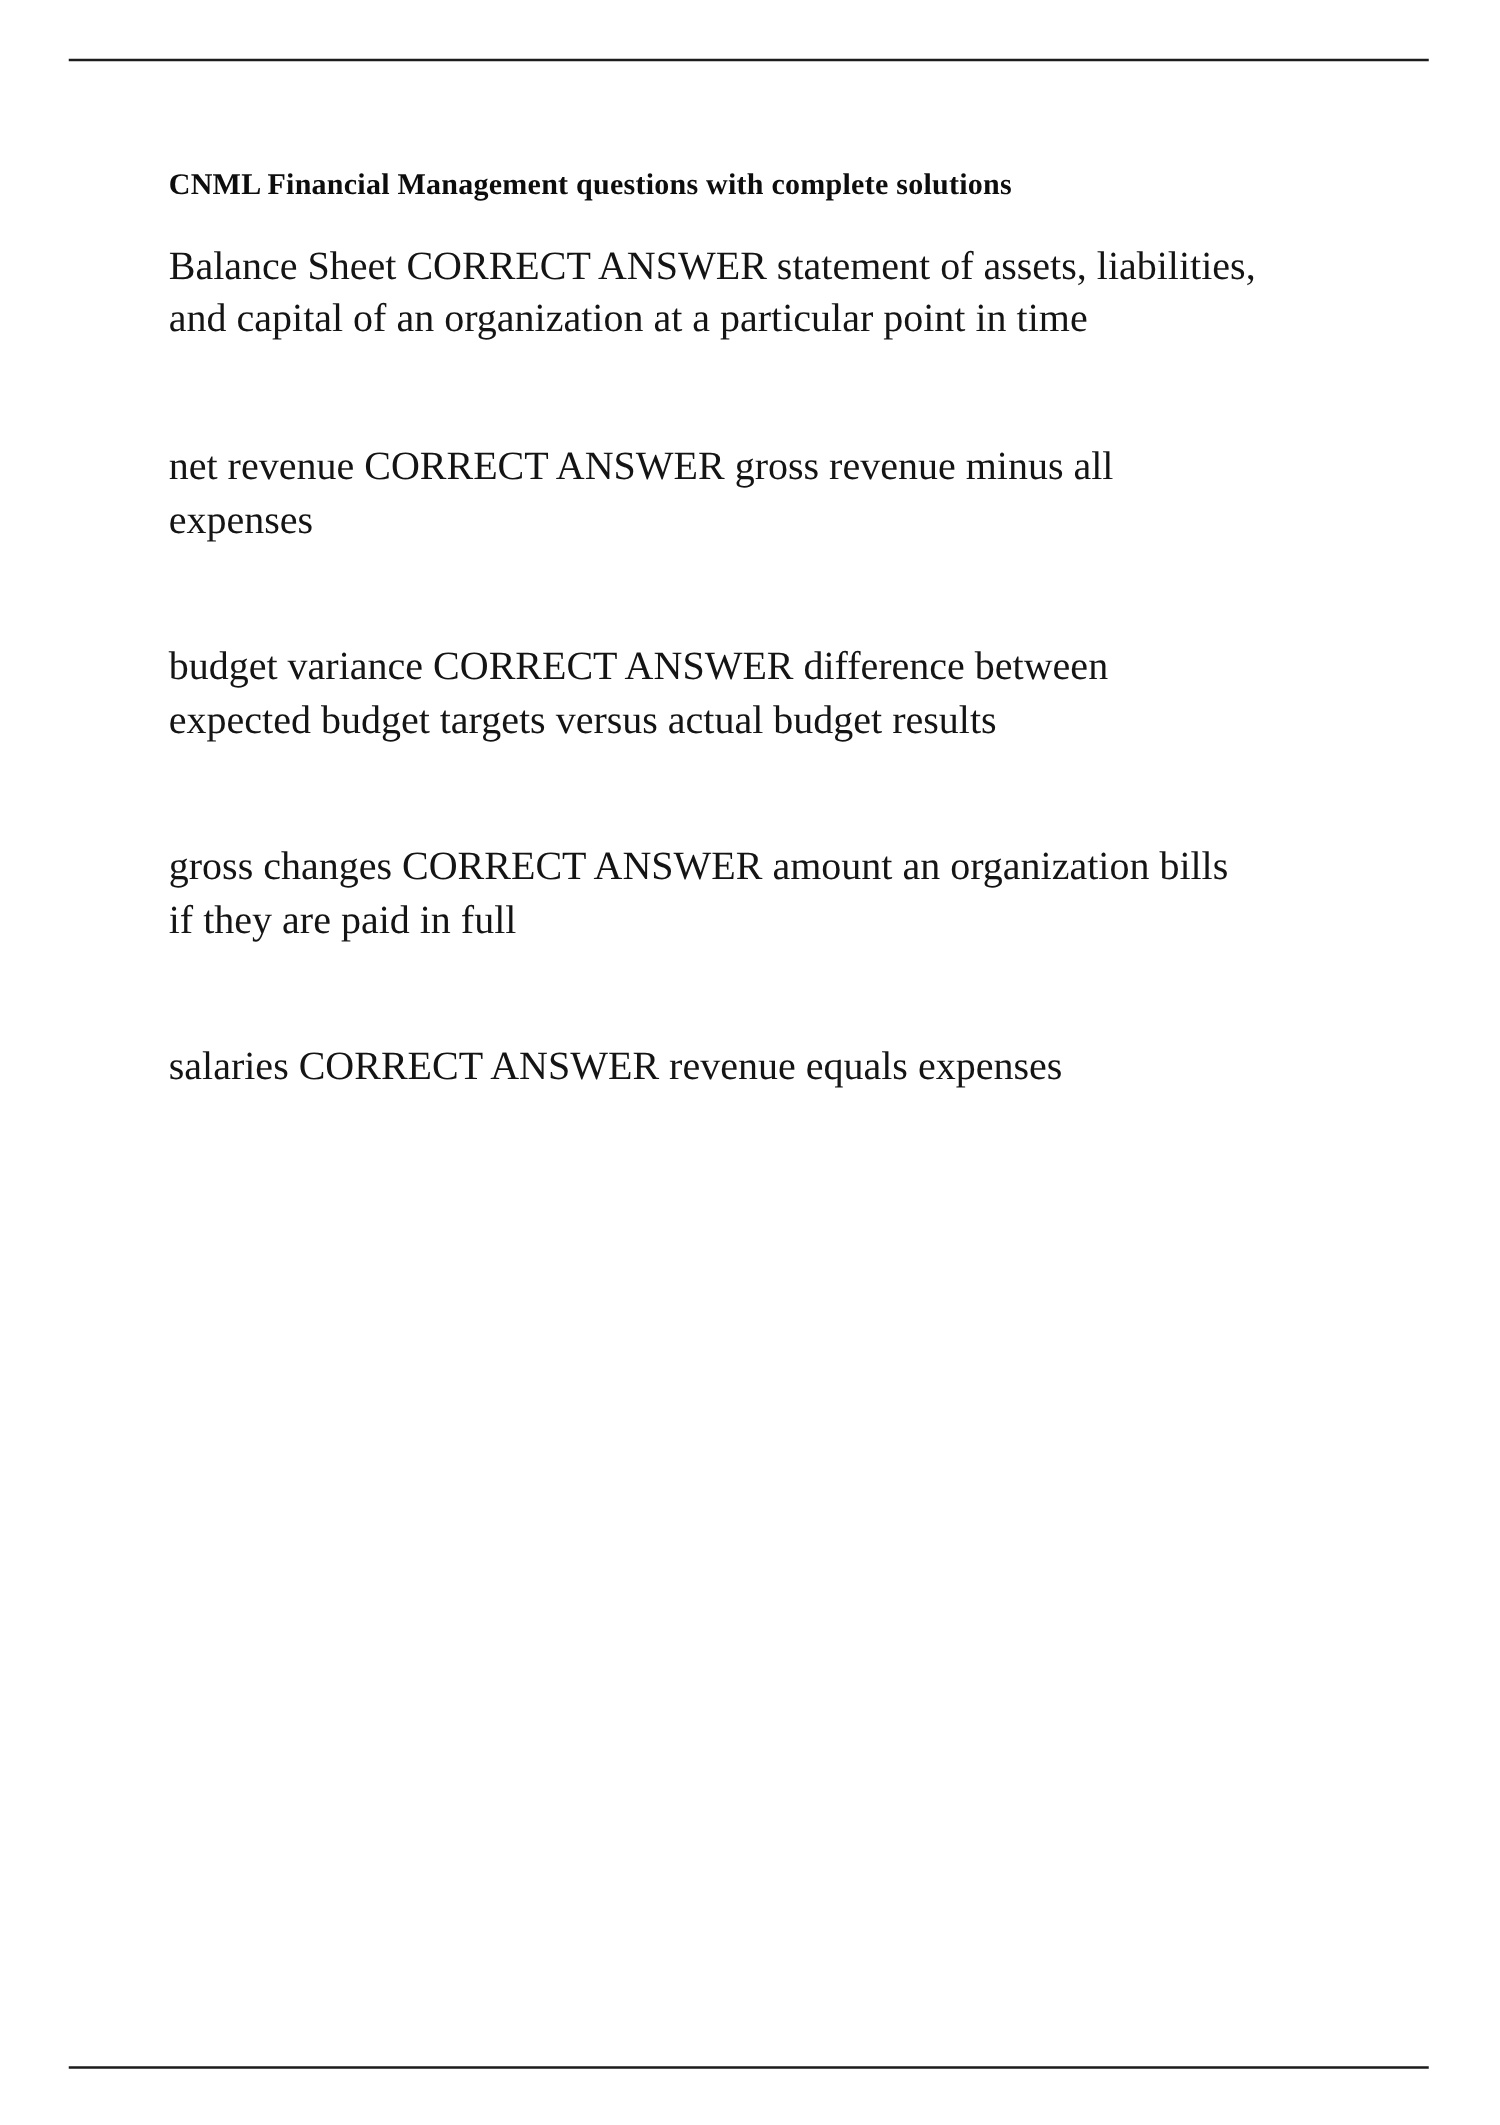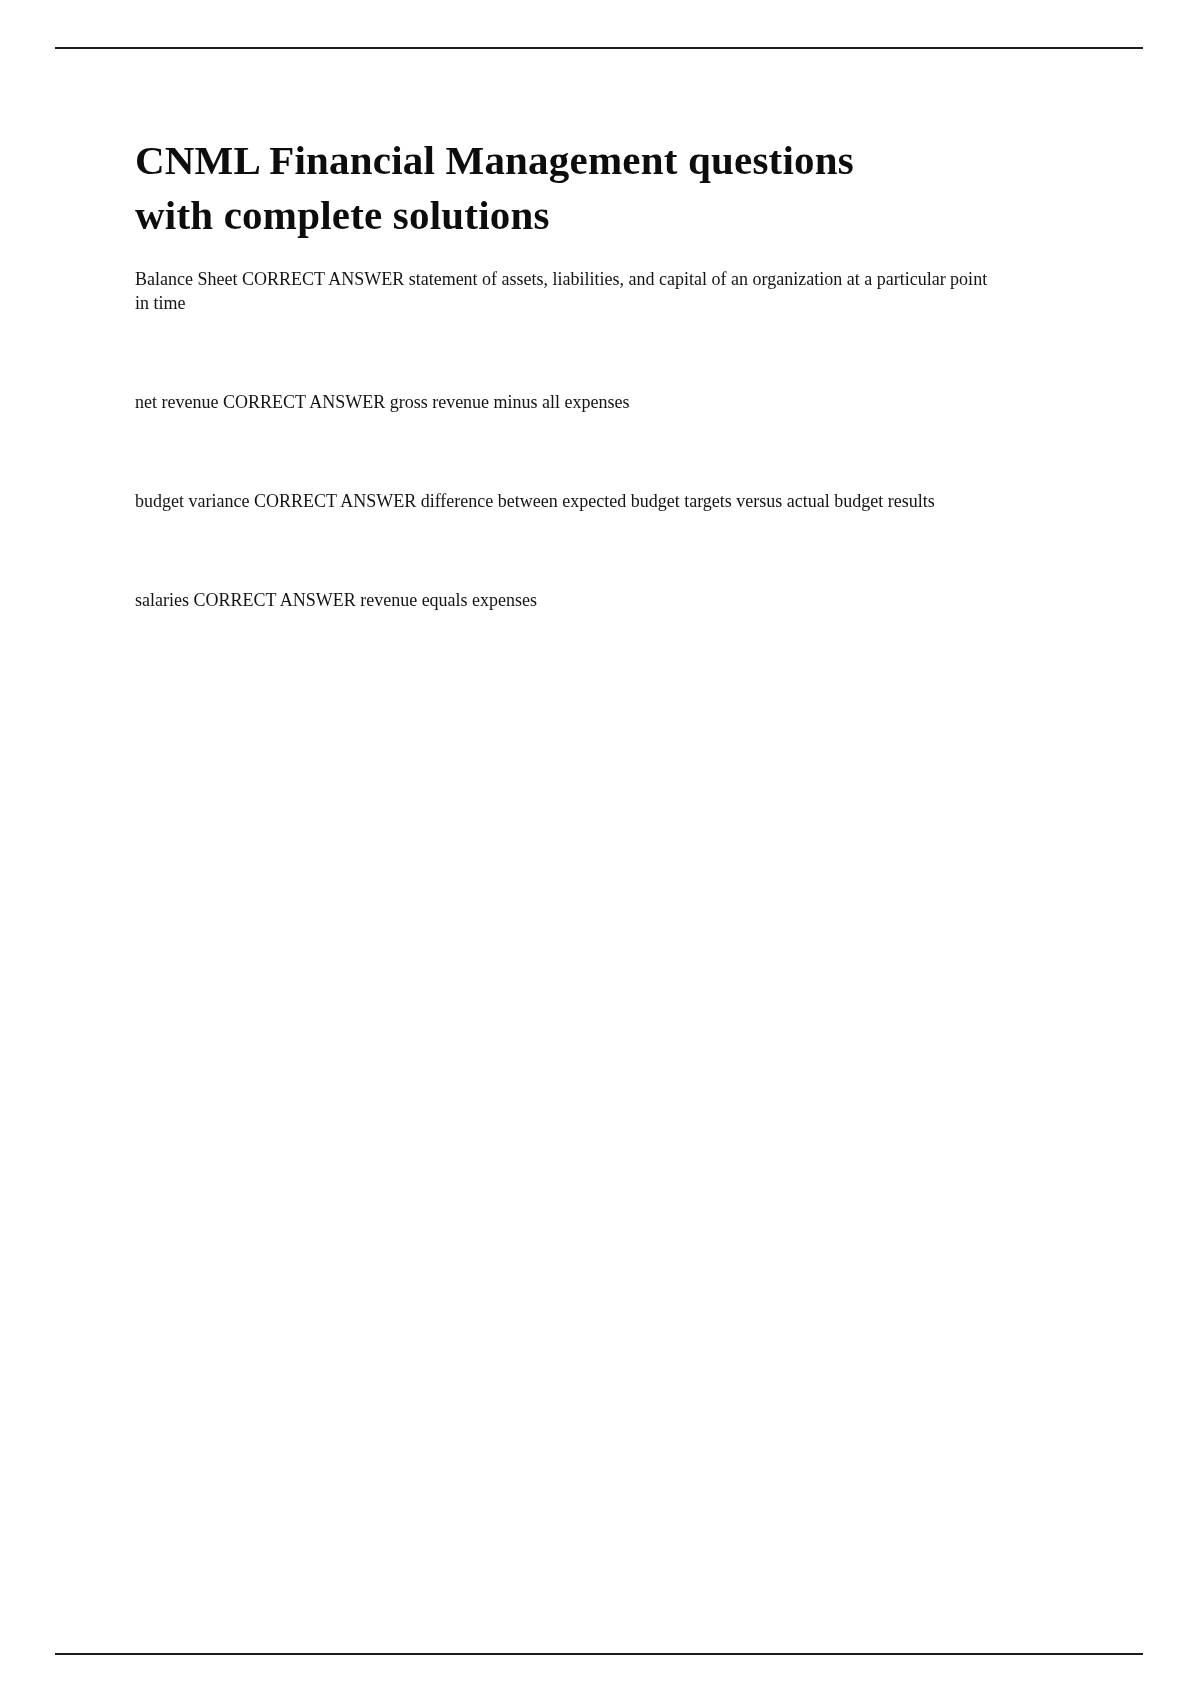--- a/index.html
+++ b/index.html
@@ -26,30 +26,30 @@
   }
   .rule-top { top: 47px; }
   .rule-bottom { top: 1653px; }
   .content {
     position: absolute;
     left: 135px;
     top: 133px;
     width: 870px;
   }
   .doc-title {
-    font-size: 41px;
+    font-size: 24px;
     font-weight: bold;
     line-height: 1.33;
     letter-spacing: 0.2px;
     margin: 0 0 26px 0;
     max-width: 780px;
     color: #0d0d0d;
   }
   .para {
-    font-size: 18px;
+    font-size: 32px;
     line-height: 1.33;
     margin: 0 0 75px 0;
     color: #141414;
   }
   .para:last-child { margin-bottom: 0; }
 </style>
 </head>
 <body>
 
 <div class="page">
@@ -62,20 +62,21 @@
 
     <p class="para">Balance Sheet CORRECT ANSWER statement of assets, liabilities, and capital of an organization at a particular point in time</p>
 
 
 
     <p class="para">net revenue CORRECT ANSWER gross revenue minus all expenses</p>
 
 
     <p class="para">budget variance CORRECT ANSWER difference between expected budget targets versus actual budget results</p>
 
+    <p class="para">gross changes CORRECT ANSWER amount an organization bills if they are paid in full</p>
 
     <p class="para">salaries CORRECT ANSWER revenue equals expenses</p>
 
   </div>
 
   <div class="rule rule-bottom"></div>
 
 </div>
 
 </body></html>

